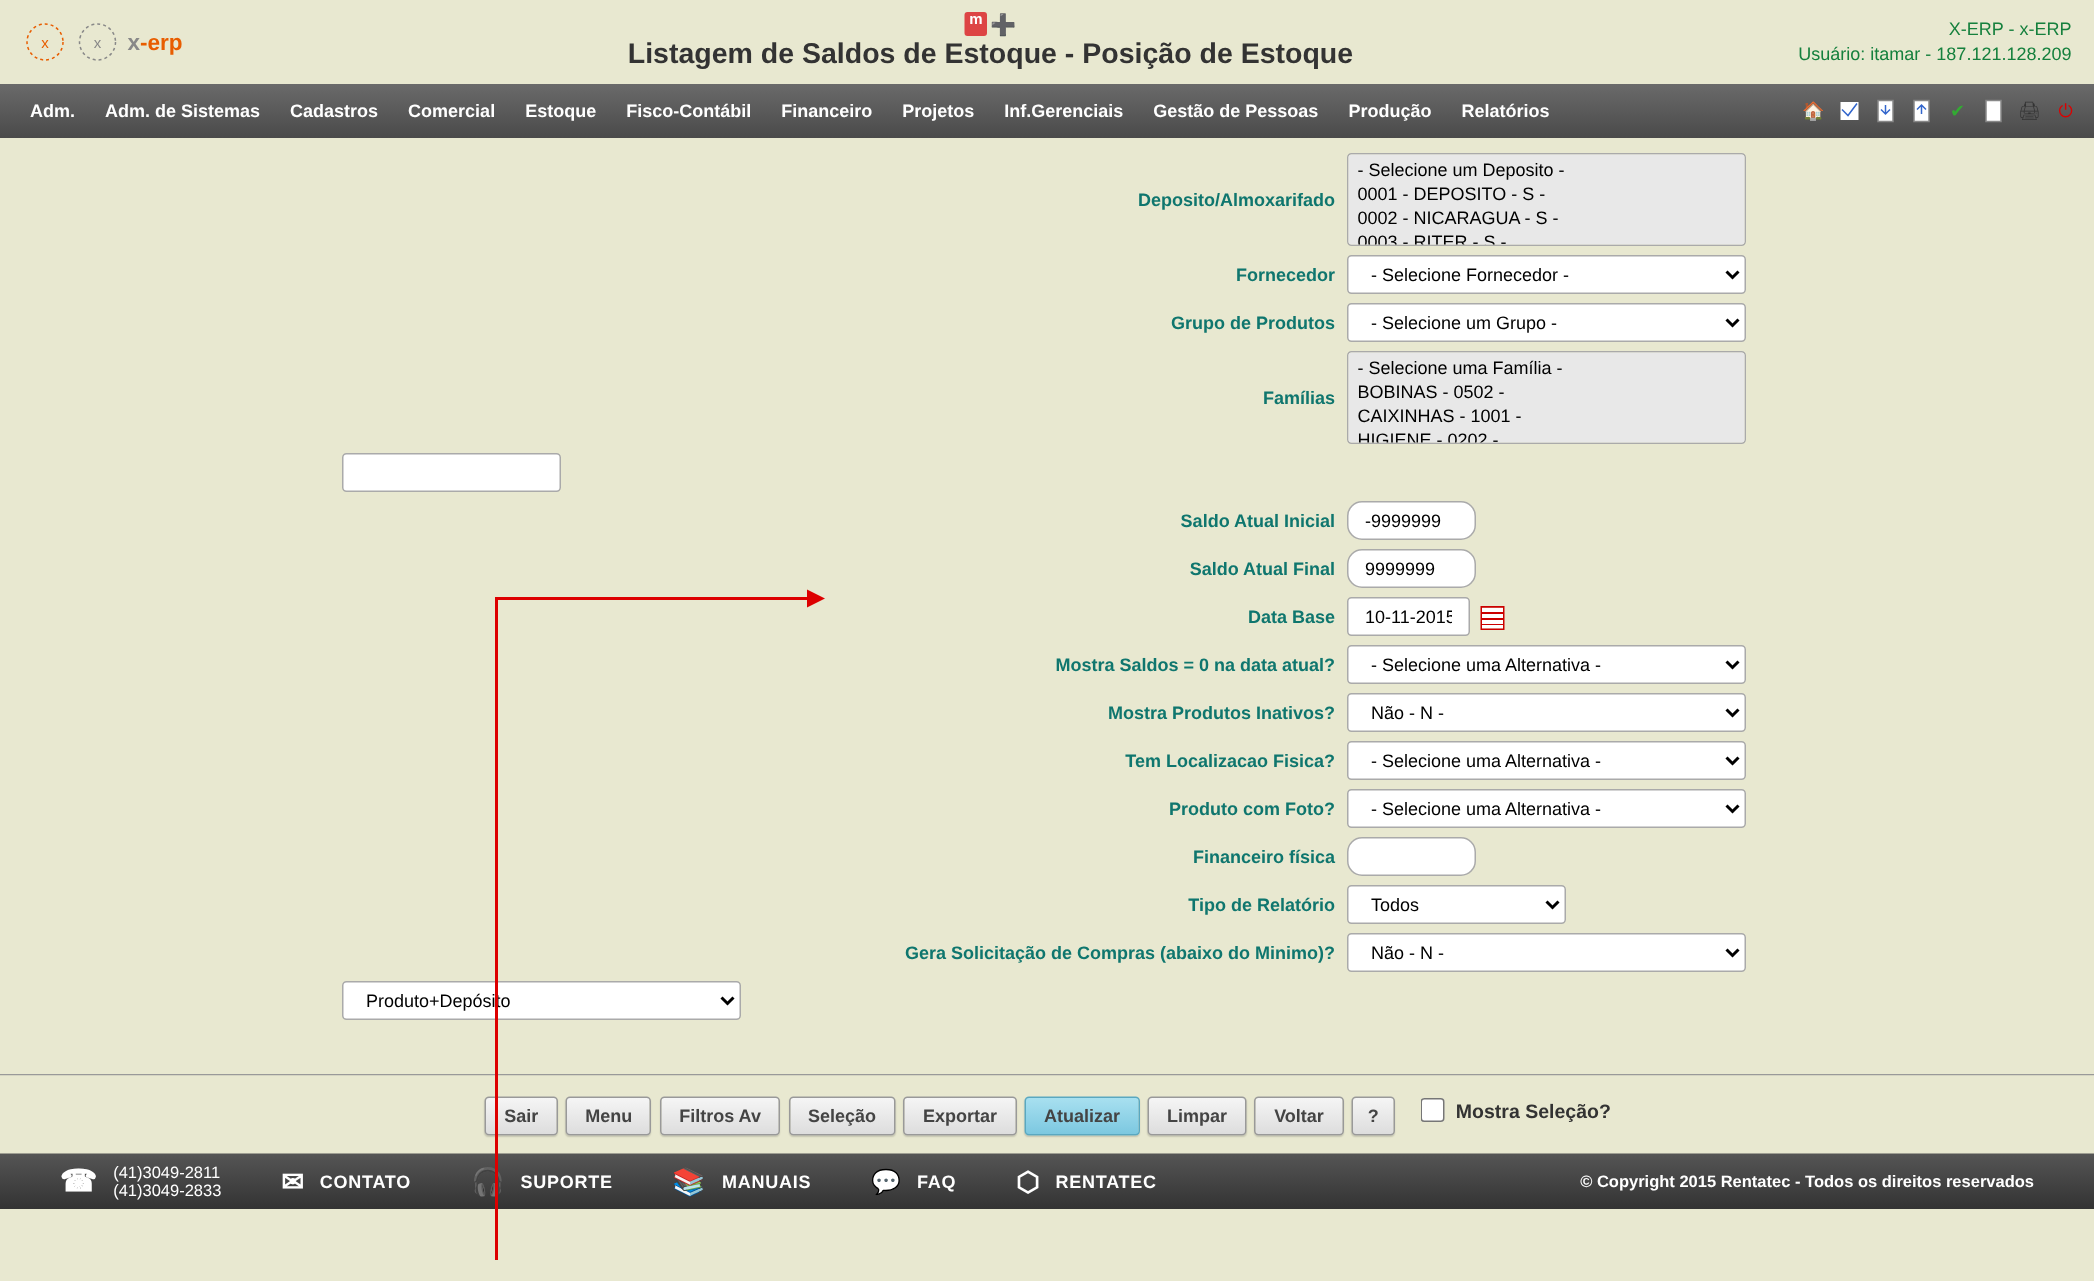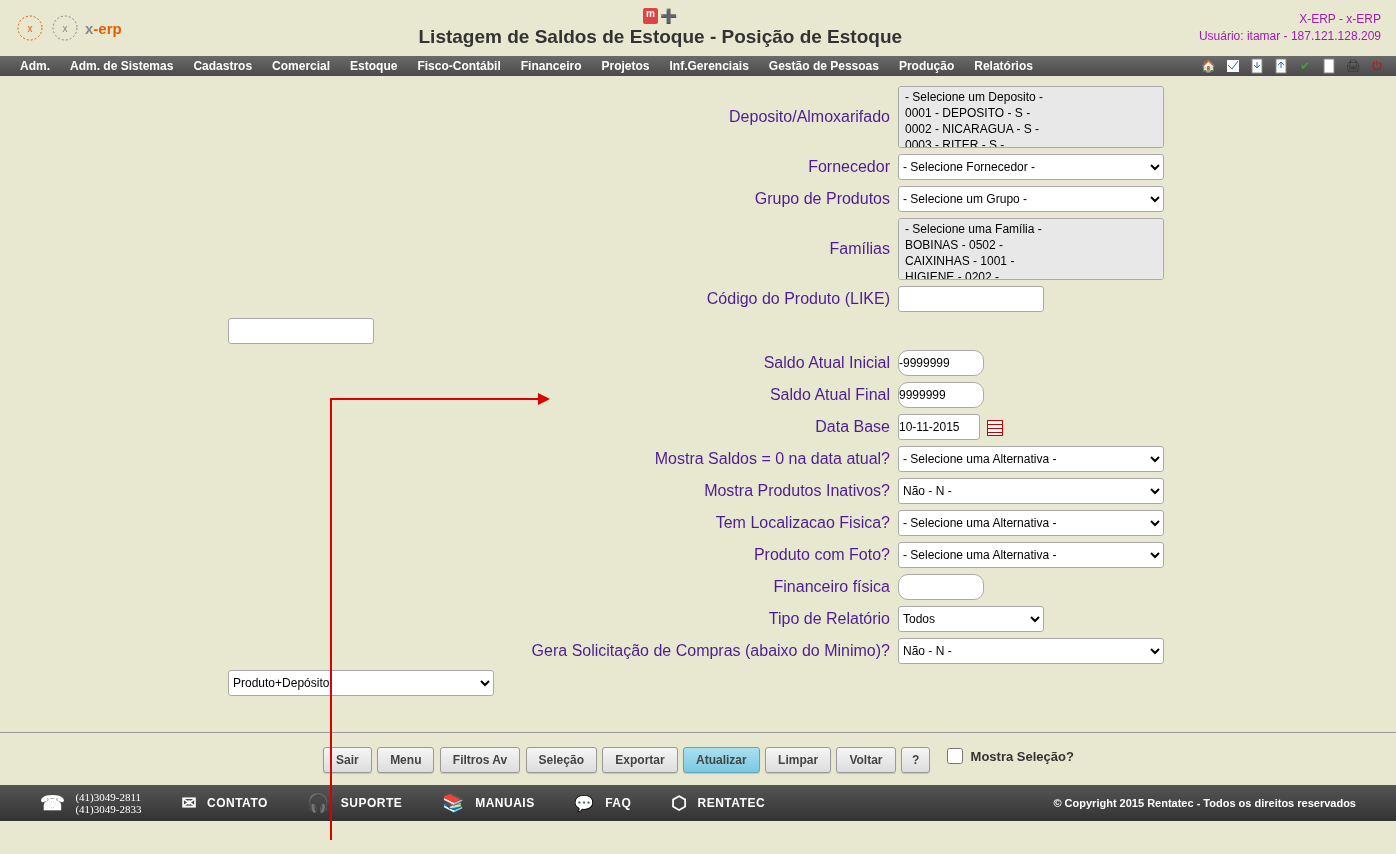--- a/index.html
+++ b/index.html
@@ -6,34 +6,34 @@
   body { font-family: Arial, sans-serif; font-size: 12px; background: #e8e8d0; color: #333; }
   
   .header { display: flex; align-items: center; justify-content: space-between; padding: 8px 15px; background: #e8e8d0; }
   .header-left { display: flex; align-items: center; gap: 5px; }
   .logo-icon { width: 30px; height: 30px; display: inline-block; }
   .logo-text { color: #e85d00; font-weight: bold; font-size: 15px; }
   .logo-text .x { color: #888; }
   .header-center { text-align: center; }
   .header-center-icons { display: flex; justify-content: center; gap: 2px; margin-bottom: 2px; }
   .header-title { font-size: 19px; font-weight: bold; color: #333; }
-  .header-right { text-align: right; font-size: 12px; color: #a21caf; line-height: 1.4; }
-  
-  .menubar { background: linear-gradient(#6a6a6a, #4a4a4a); display: flex; align-items: center; padding: 0 10px; height: 20px; }
+  .header-right { text-align: right; font-size: 12px; color: #15803d; line-height: 1.4; }
+  
+  .menubar { background: linear-gradient(#6a6a6a, #4a4a4a); display: flex; align-items: center; padding: 0 10px; height: 36px; }
   .menubar-items { display: flex; gap: 0; flex: 1; }
   .menu-item { color: #fff; padding: 6px 10px; font-weight: bold; font-size: 12px; cursor: pointer; }
   .menubar-icons { display: flex; gap: 6px; align-items: center; }
   .toolbar-icon { width: 18px; height: 18px; cursor: pointer; display:inline-flex; align-items:center; justify-content:center;}
   
   .form-container { padding: 10px 0 20px 0; max-width: 940px; margin: 0 auto; }
   .form-row { display: flex; align-items: center; margin-bottom: 6px; }
-  .form-label { width: 670px; text-align: right; padding-right: 8px; font-size: 16px; font-weight: normal; color: #4c1d95; }
+  .form-label { width: 670px; text-align: right; padding-right: 8px; font-size: 12px; font-weight: bold; color: #0f766e; }
   .form-field { flex: 1; }
   
-  select, input[type="text"] { font-size: 12px; padding: 4px 0; border: 1px solid #aaa; border-radius: 3px; background: #fff; }
+  select, input[type="text"] { font-size: 12px; padding: 4px 11px; border: 1px solid #aaa; border-radius: 3px; background: #fff; }
   input[type="text"] { }
   select { min-width: 100px; }
   select[multiple] { width: 266px; height: 62px; font-size: 12px; padding: 2px; background:#e8e8e8;}
   select[multiple] option { padding: 1px 4px; }
   select.wide { width: 266px; height: 26px;}
   select.med { width: 146px; height: 26px;}
   input.small { width: 146px; height:26px;}
   input.num { width: 86px; height:26px;border-radius:10px;}
   input.date { width: 82px; height:26px;}
   
@@ -43,21 +43,21 @@
   
   .action-bar { text-align: center; padding: 14px 0 12px 0; background: #e8e8d0;}
   .action-btn { display: inline-block; background: linear-gradient(#f5f5f5, #ddd); border: 1px solid #999; border-radius: 3px; padding: 5px 12px; font-size: 12px; font-weight: bold; color: #444; cursor: pointer; margin: 0 1px; box-shadow: 0 1px 1px rgba(0,0,0,.15);}
   .action-btn.active { background: linear-gradient(#a8e0f0, #7cc8e0); border-color: #5aa8c0;}
   .action-btn.q { padding: 5px 10px; }
   .checkbox-wrap { display: inline-flex; align-items:center; gap:8px; margin-left:12px; font-weight:bold; font-size:13px;}
   .checkbox-wrap input { width:16px; height:16px;}
   
   .footer { background: linear-gradient(#555,#333); color: #fff; display: flex; align-items: center; padding: 6px 40px; font-size: 12px; gap: 40px; }
   .footer-item { display: flex; align-items: center; gap: 10px; font-weight: bold; letter-spacing: 0.5px;}
-  .footer-item small { display:block; font-weight:normal; font-size:11px; letter-spacing:0;font-family:Liberation Serif, serif;}
+  .footer-item small { display:block; font-weight:normal; font-size:11px; letter-spacing:0;}
   .footer-copy { margin-left: auto; font-size: 11px; font-weight:bold;}
   
   .red-arrow-v { position: absolute; left: 330px; top: 398px; width: 2px; height: 442px; background: #d00; }
   .red-arrow-h { position: absolute; left: 330px; top: 398px; width: 210px; height: 2px; background: #d00; }
   .red-arrowhead { position: absolute; left: 538px; top: 393px; width: 0; height: 0; border-top: 6px solid transparent; border-bottom: 6px solid transparent; border-left: 12px solid #d00; }
   
   .mini-ico { font-size:14px; }
 </style>
 </head>
 <body>
@@ -162,24 +162,20 @@
     <div class="form-field">
       <select multiple="">
         <option>- Selecione uma Família -</option>
         <option>BOBINAS - 0502 -</option>
         <option>CAIXINHAS - 1001 -</option>
         <option>HIGIENE - 0202 -</option>
       </select>
     </div>
   </div>
 
-  <div class="form-row">
-    <div class="form-label">Código do Produto (LIKE)</div>
-    <div class="form-field"><input type="text" class="small" value="" style=""></div>
-  </div>
 
   <div class="form-row">
     <div class="form-field"><input type="text" class="small" value="" style=""></div>
   </div>
 
   <div class="form-row">
     <div class="form-label">Saldo Atual Inicial</div>
     <div class="form-field"><input type="text" class="num" value="-9999999" style=""></div>
   </div>
 

